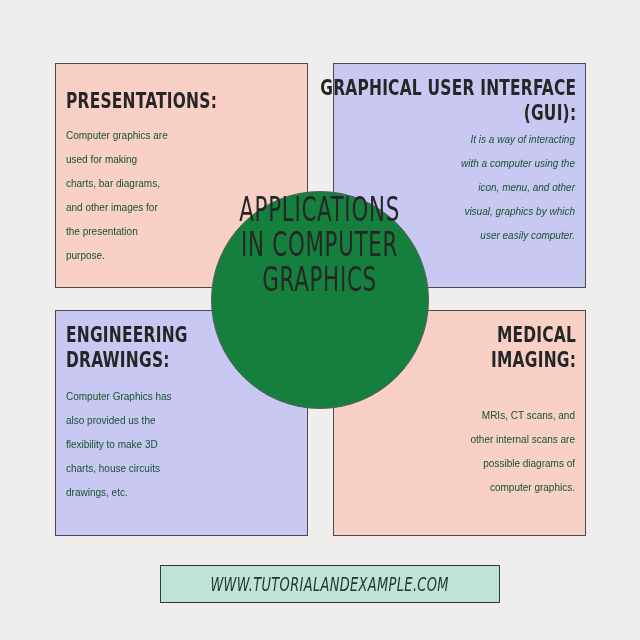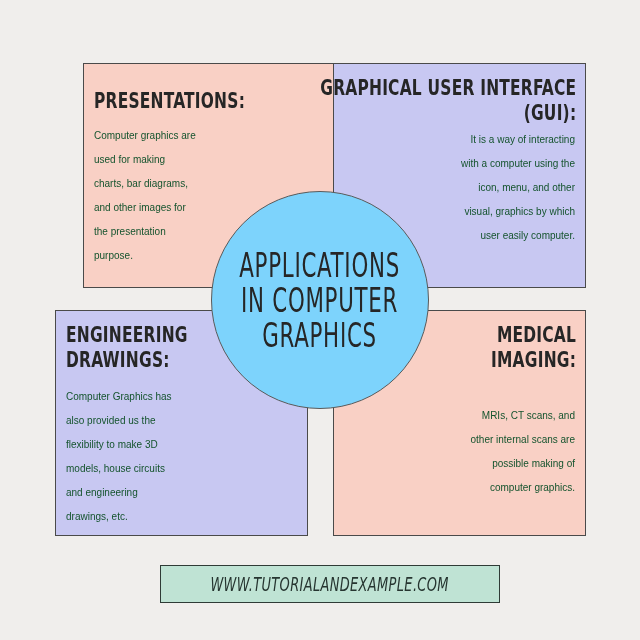--- a/index.html
+++ b/index.html
@@ -11,36 +11,36 @@
     position: absolute; box-sizing: border-box; border: 1.5px solid #4a4a4a;
   }
   .pink { background: #f9d0c5; }
   .lav { background: #c8c8f2; }
   .title {
     font-family: "DejaVu Sans Condensed", "Liberation Sans Narrow", "Liberation Sans", sans-serif;
     font-weight: bold; font-size: 22px; line-height: 25px; color: #262626;
     transform: scaleX(0.78); letter-spacing: 0.3px;
   }
   .body { font-size: 10px; line-height: 24px; color: #14532d; }
-  #tl { left: 55px; top: 63px; width: 253px; height: 225px; margin-left: 28px; }
+  #tl { left: 55px; top: 63px; width: 253px; height: 225px; }
   #tr { left: 333px; top: 63px; width: 253px; height: 225px; }
   #bl { left: 55px; top: 310px; width: 253px; height: 226px; padding-left: 25px; }
   #br { left: 333px; top: 310px; width: 253px; height: 226px; }
   #tl .title { position: absolute; left: 10px; top: 24px; transform-origin: left top; white-space: nowrap; }
   #tl .body { position: absolute; left: 10px; top: 60px; width: 235px; }
   #tr .title { position: absolute; right: 9px; top: 11px; text-align: right; transform-origin: right top; white-space: nowrap; }
-  #tr .body { position: absolute; right: 10px; top: 64px; width: 230px; text-align: right; }
+  #tr .body { position: absolute; right: 10px; top: 64px; width: 230px; text-align: right; font-style: italic; }
   #bl .title { position: absolute; left: 10px; top: 11px; transform-origin: left top; }
   #bl .body { position: absolute; left: 10px; top: 74px; width: 235px; }
   #br .title { position: absolute; right: 9px; top: 11px; text-align: right; transform-origin: right top; }
   #br .body { position: absolute; right: 10px; top: 93px; width: 240px; text-align: right; }
   #circle {
     position: absolute; left: 211px; top: 191px; width: 218px; height: 218px; border-radius: 50%;
-    background: #7dd3fc; border: 1.5px solid #5a5a5a; box-sizing: border-box;
-    display: flex; align-items: center; justify-content: center; text-align: center;
+    background: #15803d; border: 1.5px solid #5a5a5a; box-sizing: border-box;
+    display: flex; align-items: flex-start; justify-content: center; text-align: center;
   }
   #circle .ctitle {
     font-family: "DejaVu Sans Condensed", "Liberation Sans Narrow", "Liberation Sans", sans-serif;
     font-size: 33px; line-height: 35px; color: #262626; transform: scaleX(0.72); white-space: nowrap;
     letter-spacing: 1px;
   }
   #footer {
     position: absolute; left: 160px; top: 565px; width: 340px; height: 38px; box-sizing: border-box;
     background: #bfe3d4; border: 1.5px solid #2f3b36;
     display: flex; align-items: center; justify-content: center; font-style: italic;
@@ -83,35 +83,34 @@
 
 <div id="bl" class="box lav">
   <div class="title">
     <div>ENGINEERING</div>
     <div>DRAWINGS:</div>
   </div>
   <div class="body">
     <div>Computer Graphics has</div>
     <div>also provided us the</div>
     <div>flexibility to make 3D</div>
-    <div>models, house circuits</div>
-    <div>and engineering</div>
+    <div>charts, house circuits</div>
     <div>drawings, etc.</div>
   </div>
 </div>
 
 <div id="br" class="box pink">
   <div class="title">
     <div>MEDICAL</div>
     <div>IMAGING:</div>
   </div>
   <div class="body">
     <div>MRIs, CT scans, and</div>
     <div>other internal scans are</div>
-    <div>possible making of</div>
+    <div>possible diagrams of</div>
     <div>computer graphics.</div>
   </div>
 </div>
 
 <div id="circle">
   <div class="ctitle">
     <div>APPLICATIONS</div>
     <div>IN COMPUTER</div>
     <div>GRAPHICS</div>
   </div>

